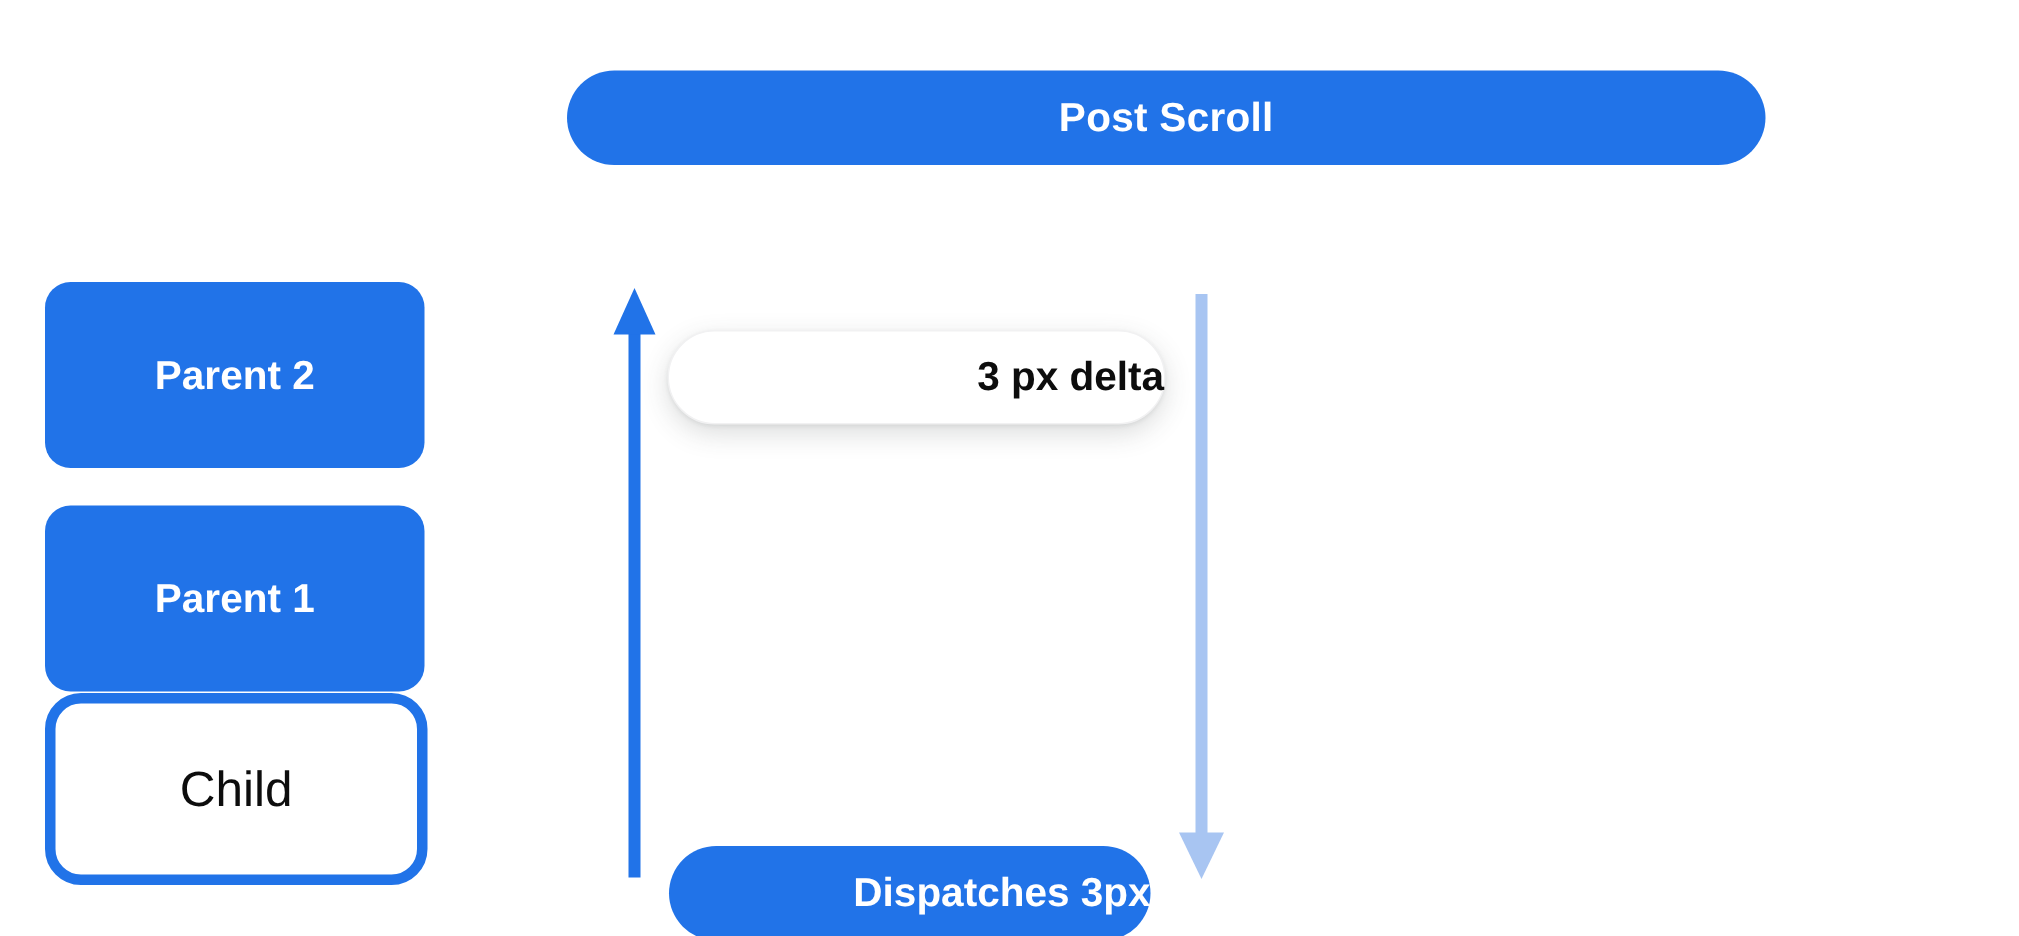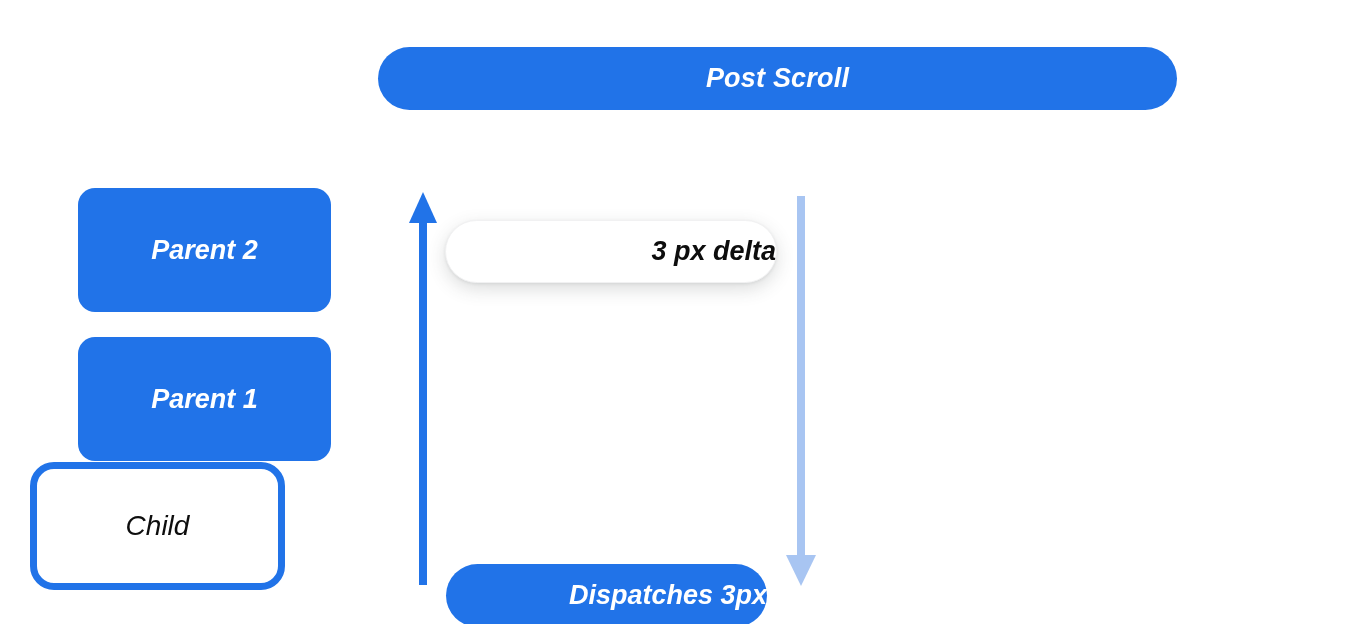--- a/index.html
+++ b/index.html
@@ -8,53 +8,52 @@
     --ink:#0d0d0d;
   }
   html,body{margin:0;padding:0;background:#ffffff;}
   .stage{
     position:relative;
     width:1346px;
     height:624px;
     background:#ffffff;
     overflow:hidden;
     font-family:"Liberation Sans","DejaVu Sans",sans-serif;
-    font-style:italic;
   }
   .bar{
     position:absolute;
     left:378px; top:47px;
     width:799px; height:63px;
     background:var(--blue);
     border-radius:32px;
     display:flex; align-items:center; justify-content:center;
   }
   .bar span{
     color:#ffffff; font-size:27px; font-weight:700; letter-spacing:.2px;
   }
   .box{
     position:absolute;
     left:30px;
     width:253px; height:124px;
     border-radius:17px;
     display:flex; align-items:center; justify-content:center;
     box-sizing:border-box;
   }
-  .box.parent{ background:var(--blue);margin-left:48px; }
+  .box.parent{ background:var(--blue); }
   .box.parent span{ color:#ffffff; font-size:27px; font-weight:700; }
   .box.p2{ top:188px; }
   .box.p1{ top:337px; }
   .box.child{
     top:462px;
     width:255px; height:128px;
     background:#ffffff;
     border:7px solid var(--blue);
     border-radius:24px;
   }
-  .box.child span{ color:var(--ink); font-size:28px; font-weight:500; }
+  .box.child span{ color:var(--ink); font-size:33px; font-weight:500; }
   .arrows{
     position:absolute; left:0; top:0; width:1346px; height:624px;
     pointer-events:none;
   }
   .pill{
     position:absolute;
     height:63px;
     border-radius:32px;
     display:flex; align-items:center; justify-content:flex-end;
     box-sizing:border-box;

